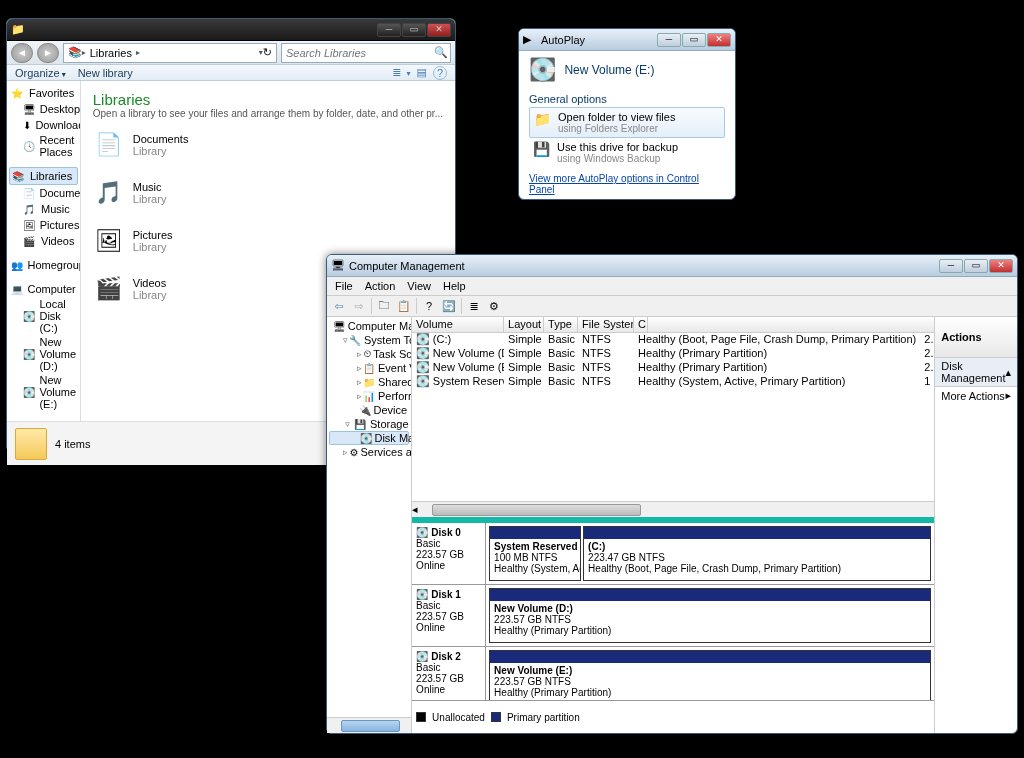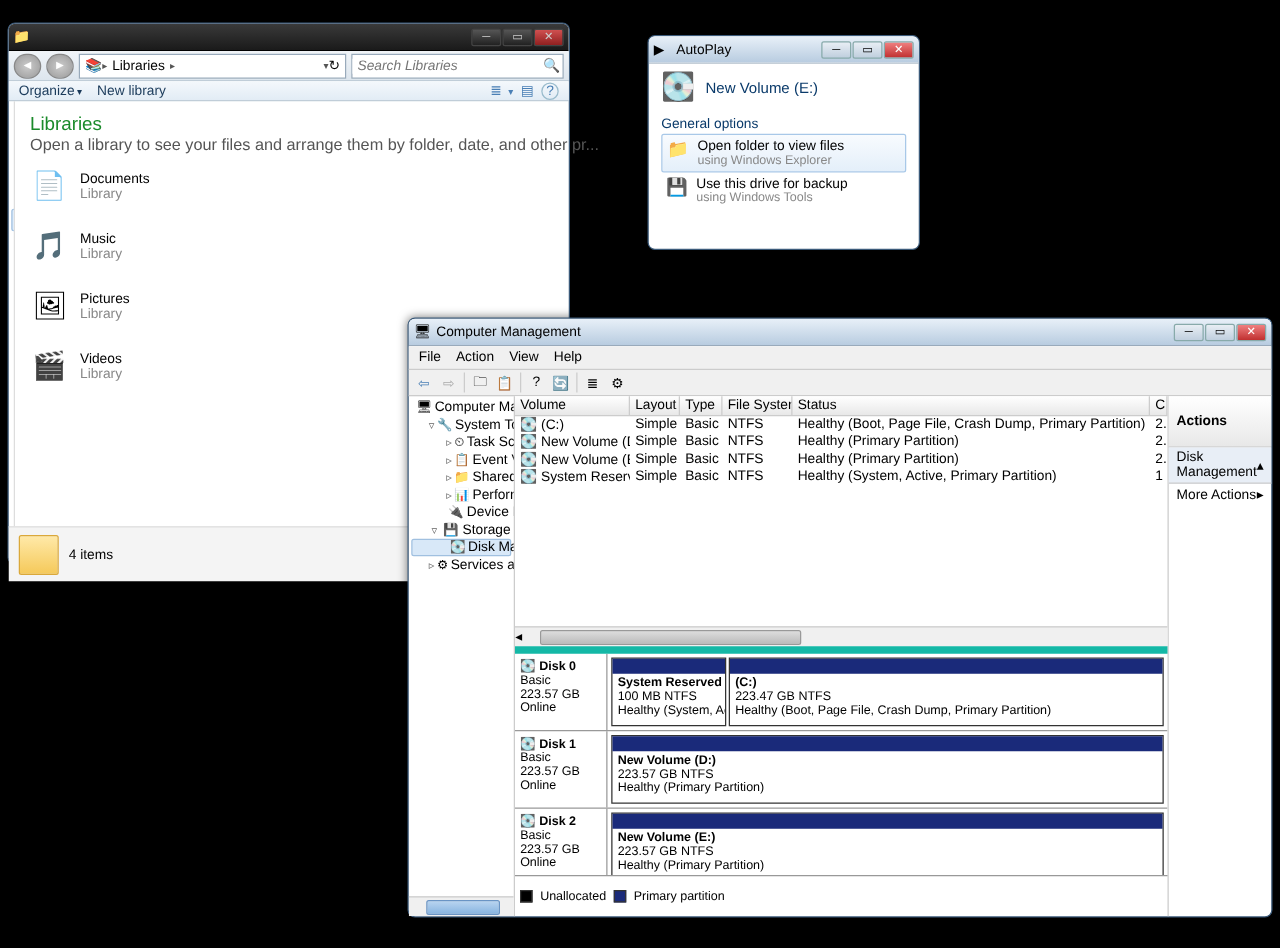--- a/index.html
+++ b/index.html
@@ -31,21 +31,21 @@
 .toolbar .ricons{margin-left:auto;display:flex;gap:6px;color:#4a7fb5;}
 .ex-body { display: flex; height: 340px; }
 .ex-nav { width: 120px; padding: 4px 2px; border-right: 1px solid #ddd; font-size: 11px; overflow:hidden;}
 .ex-nav .grp { margin-bottom: 8px; }
 .ex-nav .ghdr { display: flex; align-items: center; gap: 4px; padding: 1px 2px; }
 .ex-nav .gitm { display: flex; align-items: center; gap: 4px; padding: 1px 2px 1px 14px; }
 .ex-nav .sel { background: #d8e8f8; border: 1px solid #a0c0e0; border-radius: 2px;}
 .icn { width: 14px; height: 14px; display:inline-flex;align-items:center;justify-content:center;font-size:10px;}
 .ex-main { flex: 1; padding: 10px 12px; font-size: 11px; }
 .ex-main h2 { color: #1a8a2a; font-size: 15px; font-weight: normal; }
-.ex-main .sub { color: #555; font-size: 13px; margin-bottom: 10px; white-space:nowrap;overflow:hidden;text-overflow:ellipsis;}
+.ex-main .sub { color: #555; font-size: 10px; margin-bottom: 10px; white-space:nowrap;overflow:hidden;text-overflow:ellipsis;}
 .lib { display: flex; gap: 8px; margin-bottom: 16px; align-items: center; }
 .libicon { width: 32px; height: 32px; display:flex;align-items:center;justify-content:center;font-size:22px;}
 .lib .name{color:#000;}
 .lib .ltype{color:#888;}
 .ex-foot { height: 44px; border-top: 1px solid #ddd; display: flex; align-items: center; padding: 0 8px; gap: 8px; font-size: 11px; background:#f4f4f4;}
 .ex-foot .ficon{width:32px;height:32px;background:linear-gradient(#ffe9a8,#f5c95a);border:1px solid #daa83a;border-radius:2px;}
 
 
 #autoplay { left: 518px; top: 28px; width: 218px; height: 172px; }
 #autoplay .titlebar{background:linear-gradient(#e8f0f8,#b8cce0);}
@@ -263,31 +263,32 @@
     <div class="ap-drive">
       <span class="dicon">💽</span>
       <span>New Volume (E:)</span>
     </div>
     <div class="ap-sec">General options</div>
     <div id="apopts">
         <div class="ap-opt sel">
           <div class="oicon">📁</div>
           <div class="otext">
             <div class="t1">Open folder to view files</div>
-            <div class="t2">using Windows Explorer</div>
+            <div class="t2">using Folders Explorer</div>
           </div>
         </div>
         <div class="ap-opt">
           <div class="oicon">💾</div>
           <div class="otext">
             <div class="t1">Use this drive for backup</div>
-            <div class="t2">using Windows Tools</div>
-          </div>
-        </div>
-      </div>
+            <div class="t2">using Windows Backup</div>
+          </div>
+        </div>
+      </div>
+    <a class="ap-link">View more AutoPlay options in Control Panel</a>
   </div>
 </div>
 
 <div class="window" id="cm">
   <div class="titlebar">
     <span class="ticon">🖥</span>
     <span>Computer Management</span>
     <div class="wbtns">
       <div class="wbtn">─</div>
       <div class="wbtn">▭</div>
@@ -368,21 +369,20 @@
           <div class="hthumb"></div>
         </div>
     </div>
     <div class="cm-mid">
       <div class="cm-vlist">
         <div class="vl-hdr">
           <div class="c-vol">Volume</div>
           <div class="c-lay">Layout</div>
           <div class="c-typ">Type</div>
           <div class="c-fs">File System</div>
-          <div class="c-st">Status</div>
           <div class="c-cap">C</div>
         </div>
         <div id="vlrows" style="flex:1">
             <div class="vl-row">
               <div class="c-vol">💽 (C:)</div>
               <div class="c-lay">Simple</div>
               <div class="c-typ">Basic</div>
               <div class="c-fs">NTFS</div>
               <div class="c-st">Healthy (Boot, Page File, Crash Dump, Primary Partition)</div>
               <div class="c-cap">2.</div>

